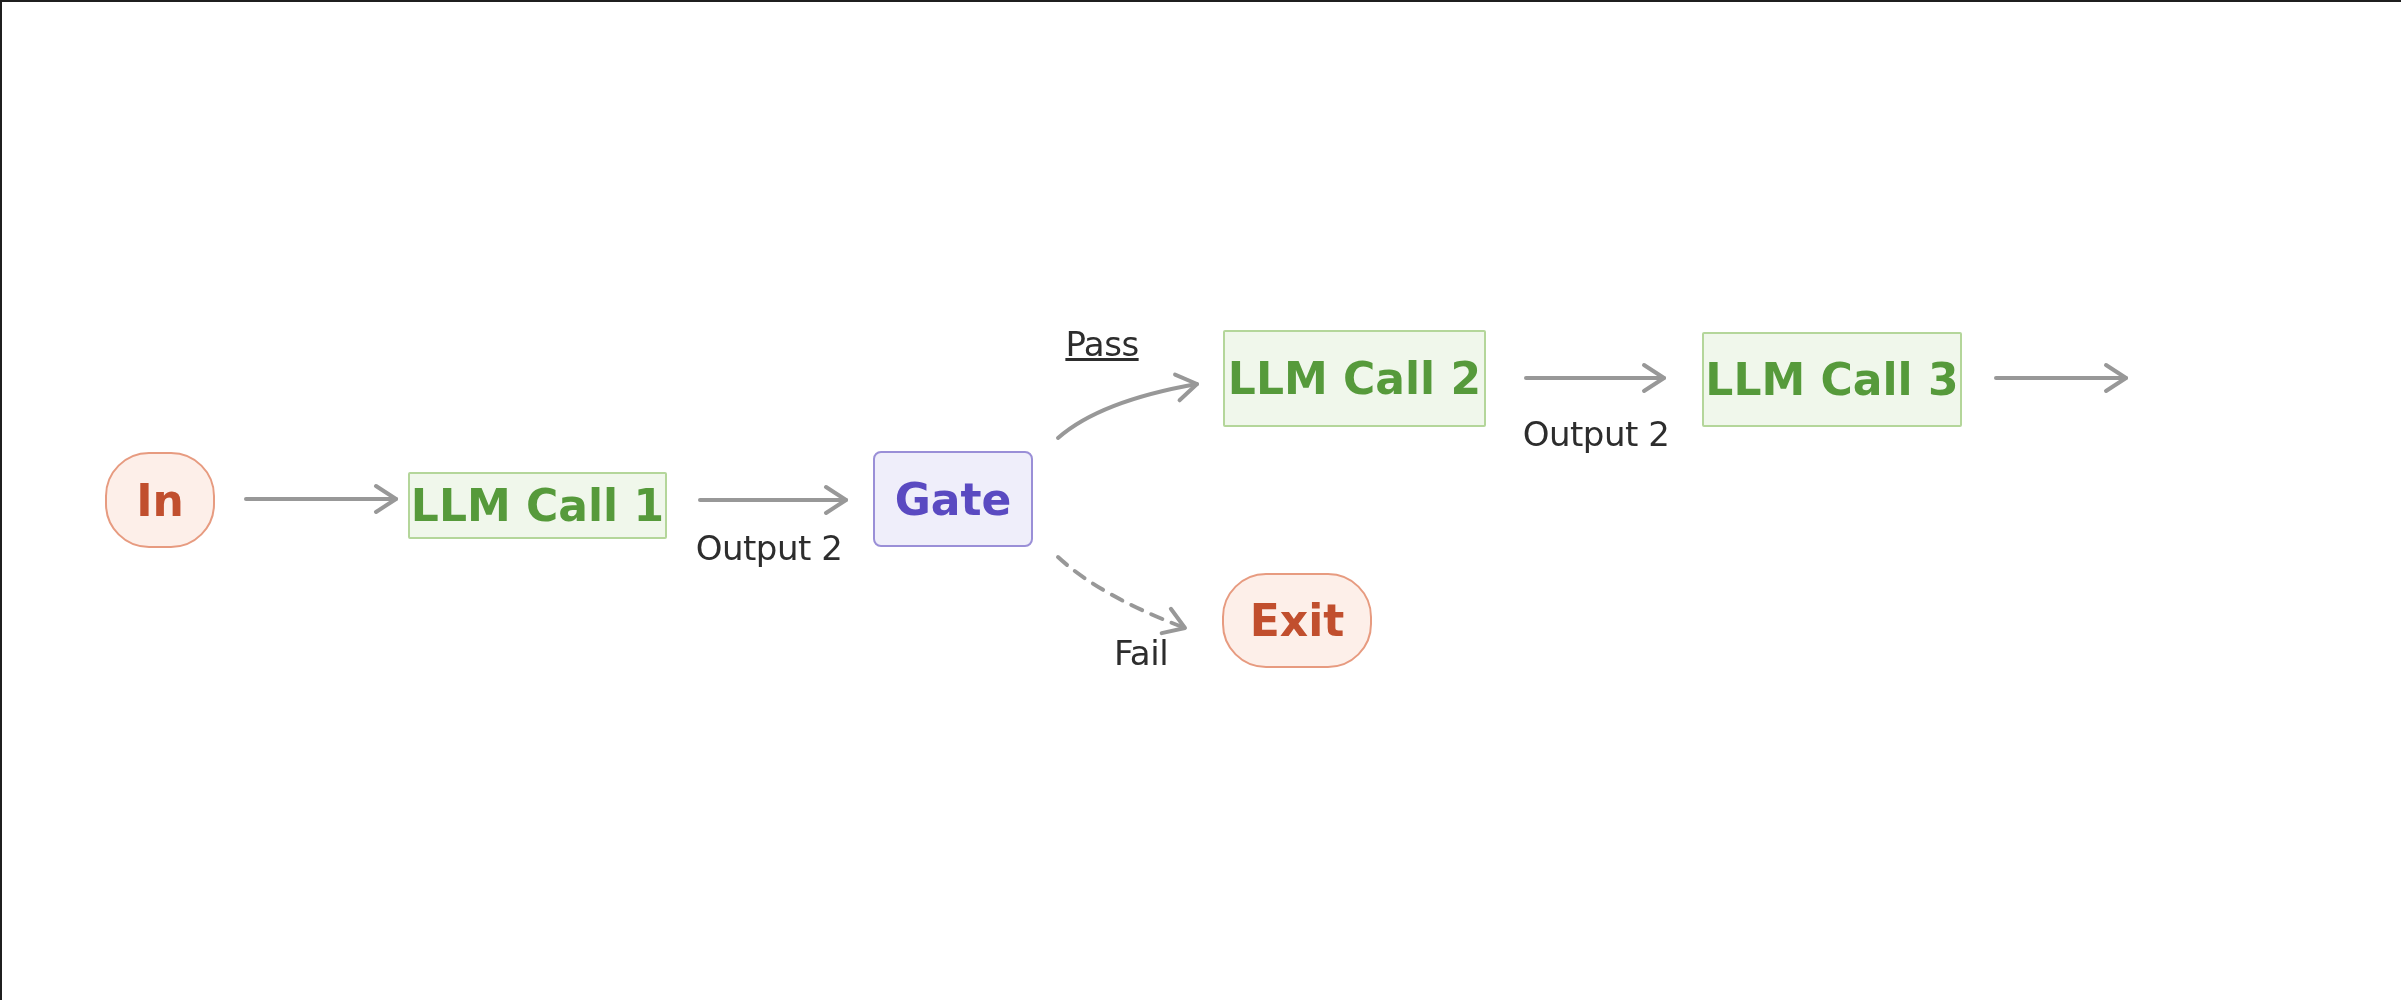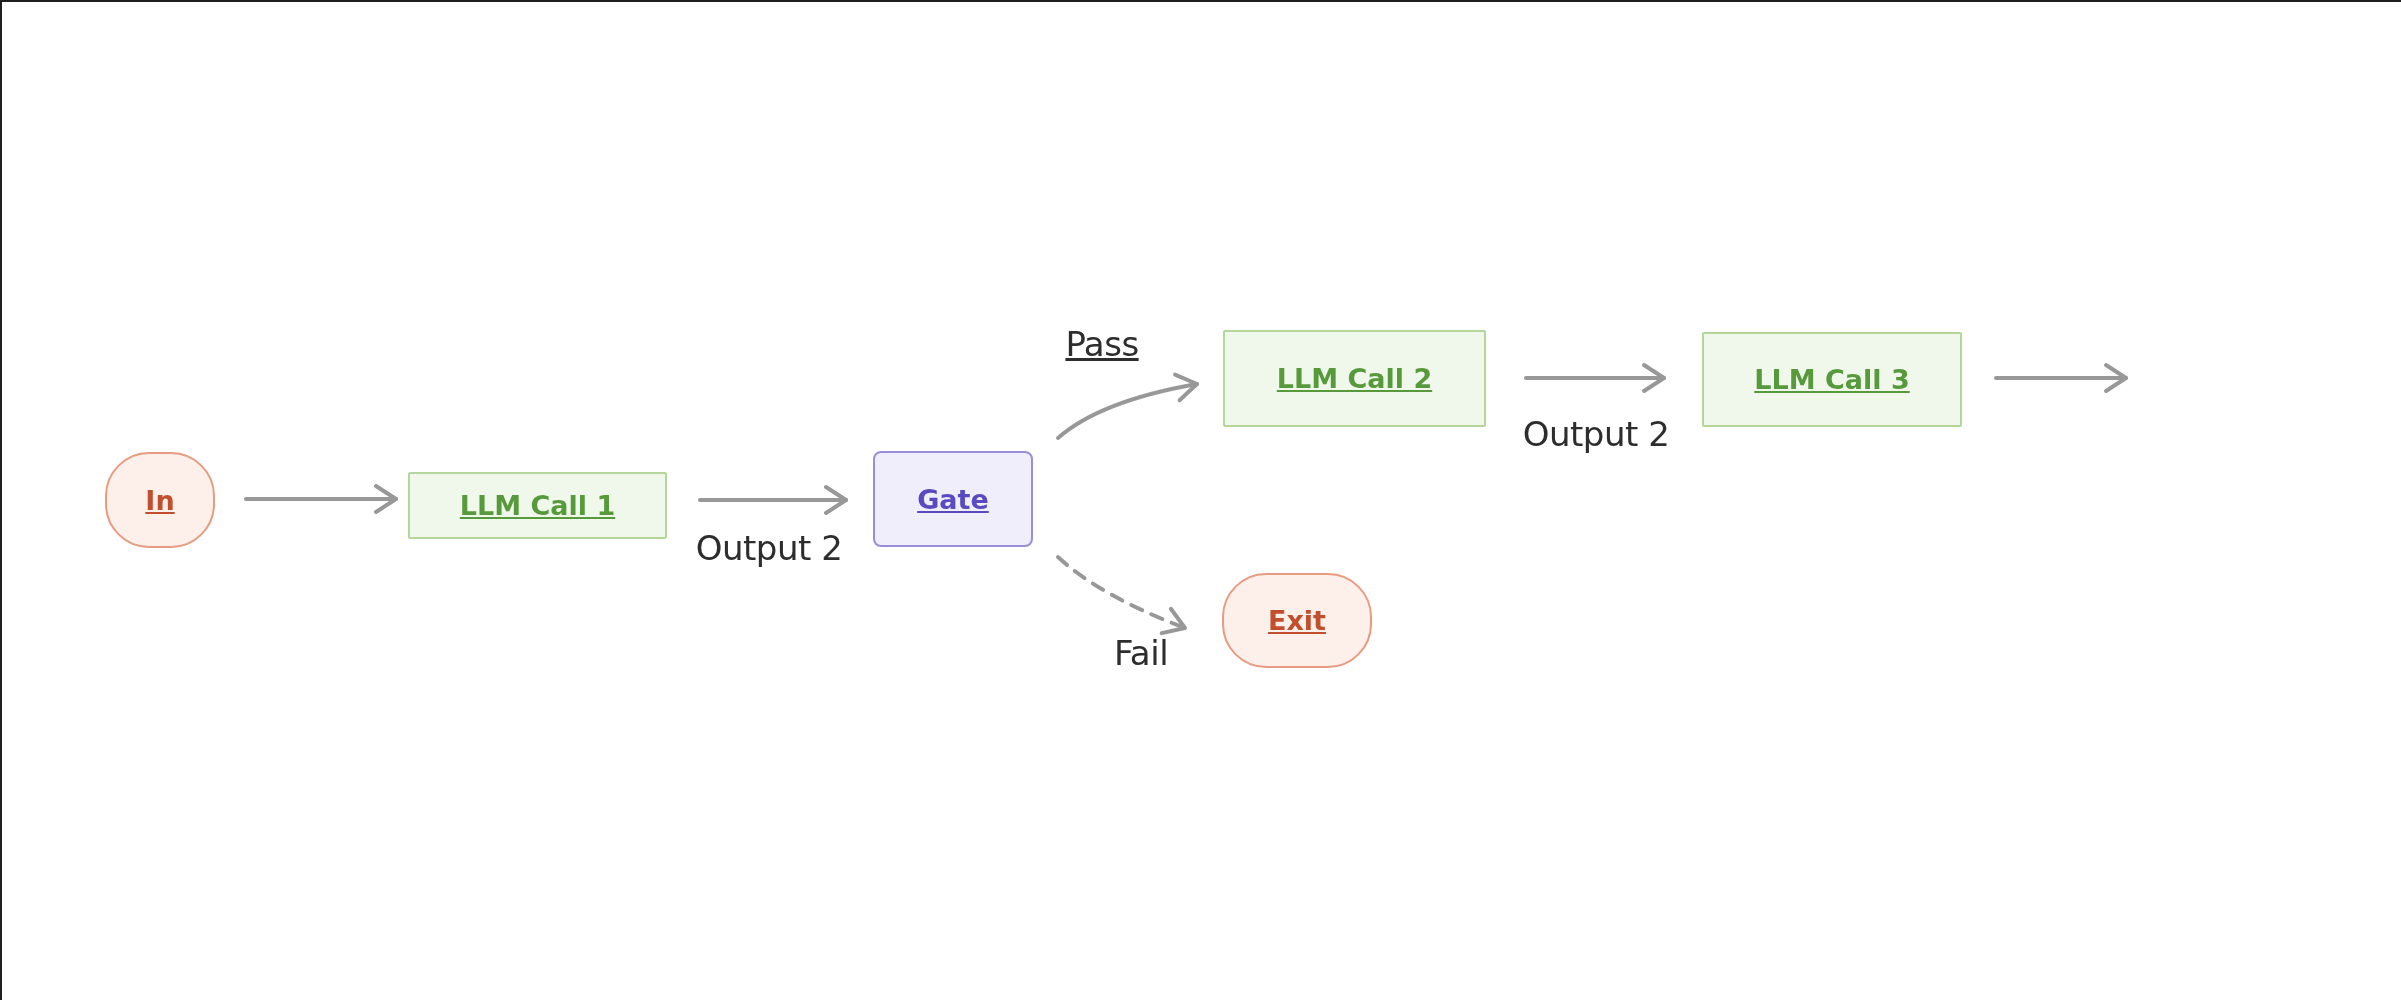--- a/index.html
+++ b/index.html
@@ -7,21 +7,21 @@
     width:2401px;height:1000px;overflow:hidden;background:#ffffff;
     font-family:"DejaVu Sans","Liberation Sans",sans-serif;
   }
   .canvas{position:relative;width:2401px;height:1000px;background:#ffffff;}
   .frame-top{position:absolute;top:0;left:0;width:2401px;height:2px;background:#1f1f1f;}
   .frame-left{position:absolute;top:0;left:0;width:2px;height:1000px;background:#1f1f1f;}
   svg.edges{position:absolute;left:0;top:0;width:2401px;height:1000px;}
 
   .node{
     position:absolute;display:flex;align-items:center;justify-content:center;
-    font-weight:bold;font-size:27px;box-sizing:border-box;white-space:nowrap;text-decoration:underline;
+    font-weight:bold;font-size:44px;box-sizing:border-box;white-space:nowrap;
   }
   .terminal{
     background:var(--terminal_fill,#fdefe9);
     border:2px solid var(--terminal_border,#e79b80);
     color:var(--terminal_text,#c14f2e);
     border-radius:44px;
   }
   .process{
     background:var(--llm_fill,#f0f7eb);
     border:2px solid var(--llm_border,#b4d69a);

